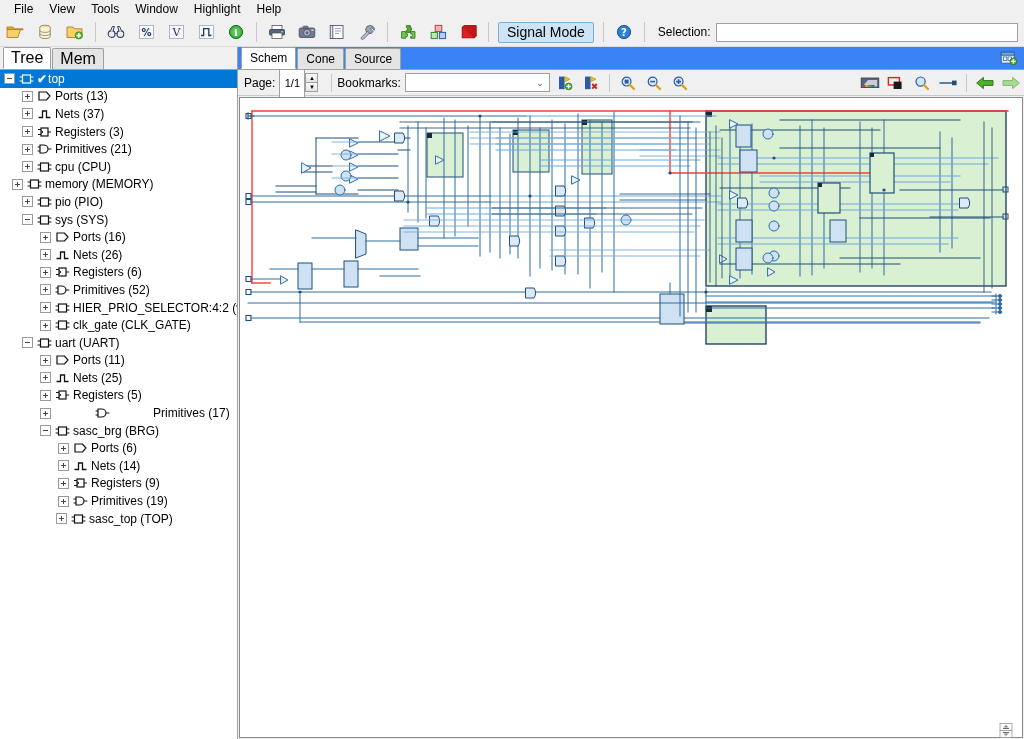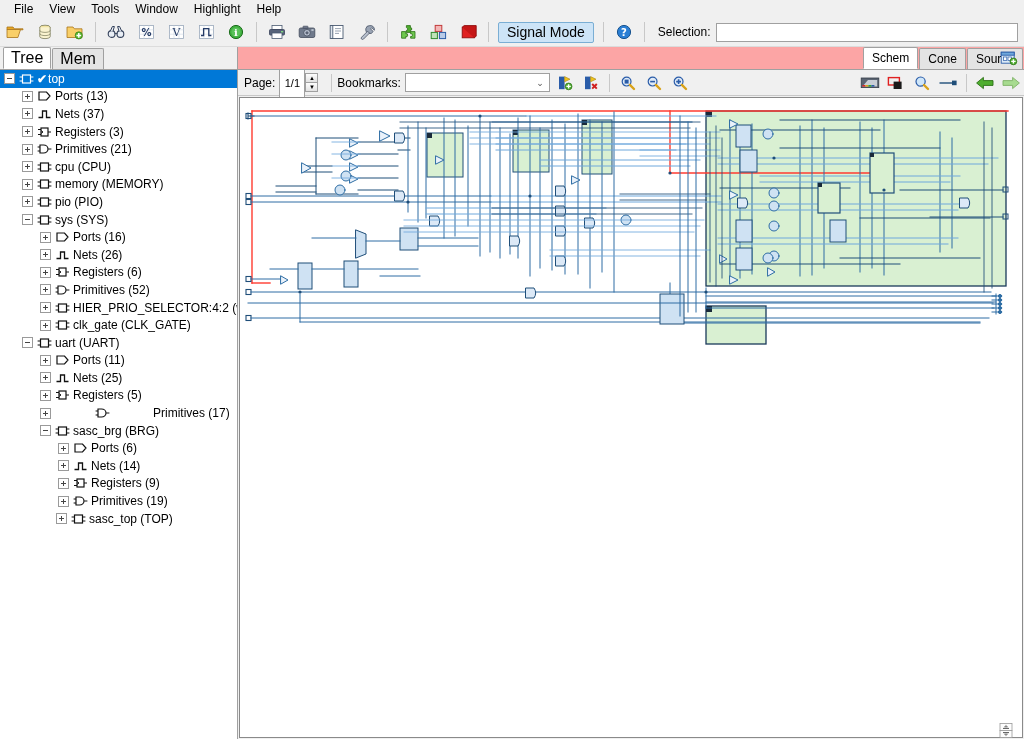--- a/index.html
+++ b/index.html
@@ -87,22 +87,22 @@
   .tlabel { overflow: hidden; }
   .chk { color: #1f7bd4; font-weight: bold; margin-right: 1px; }
   .trow.sel .chk { color: #ffffff; }
 
   
   .rightpane {
     position: absolute; left: 238px; top: 47px; width: 786px; height: 692px;
     background: #f0f0f0;
   }
   .rtabs {
-    height: 23px; background: #fca5a5; display: flex; align-items: flex-end;
-    border-bottom: 1px solid #a0a0a0; padding-left: 3px; position: relative; justify-content: flex-end;
+    height: 23px; background: #3b82f6; display: flex; align-items: flex-end;
+    border-bottom: 1px solid #a0a0a0; padding-left: 3px; position: relative;
   }
   .rtab {
     height: 21px; padding: 0 8px; display: flex; align-items: center;
     font-size: 12px; background: #e4e4e4;
     border: 1px solid #a0a0a0; border-bottom: none;
     margin-right: 1px; border-radius: 2px 2px 0 0;
   }
   .rtab.active { background: #fff; height: 22px; border-bottom: 1px solid #fff; }
   .newwin-btn {
     position: absolute; right: 4px; top: 1px; width: 22px; height: 20px;
@@ -364,21 +364,21 @@
         <div class="trow" style="padding-left: 22px;">
           <span class="expander plus"></span>
           <span class="ticon" style="color: rgb(17, 17, 17);">
             <svg width="15" height="12" viewBox="0 0 15 12">
               <rect x="3.5" y="2" width="8" height="8" fill="none" stroke="currentColor" stroke-width="1.2"></rect>
               <path d="M0.6 4 h2.9 M0.6 8 h2.9 M11.5 4 h2.9 M11.5 8 h2.9" stroke="currentColor" stroke-width="1.2"></path>
             </svg>
           </span>
           <span class="tlabel">cpu (CPU)</span>
         </div>
-        <div class="trow" style="padding-left: 22px;">
+        <div class="trow" style="padding-left: 4px; margin-left: 8px;">
           <span class="expander plus"></span>
           <span class="ticon" style="color: rgb(17, 17, 17);">
             <svg width="15" height="12" viewBox="0 0 15 12">
               <rect x="3.5" y="2" width="8" height="8" fill="none" stroke="currentColor" stroke-width="1.2"></rect>
               <path d="M0.6 4 h2.9 M0.6 8 h2.9 M11.5 4 h2.9 M11.5 8 h2.9" stroke="currentColor" stroke-width="1.2"></path>
             </svg>
           </span>
           <span class="tlabel">memory (MEMORY)</span>
         </div>
         <div class="trow" style="padding-left: 22px;">

